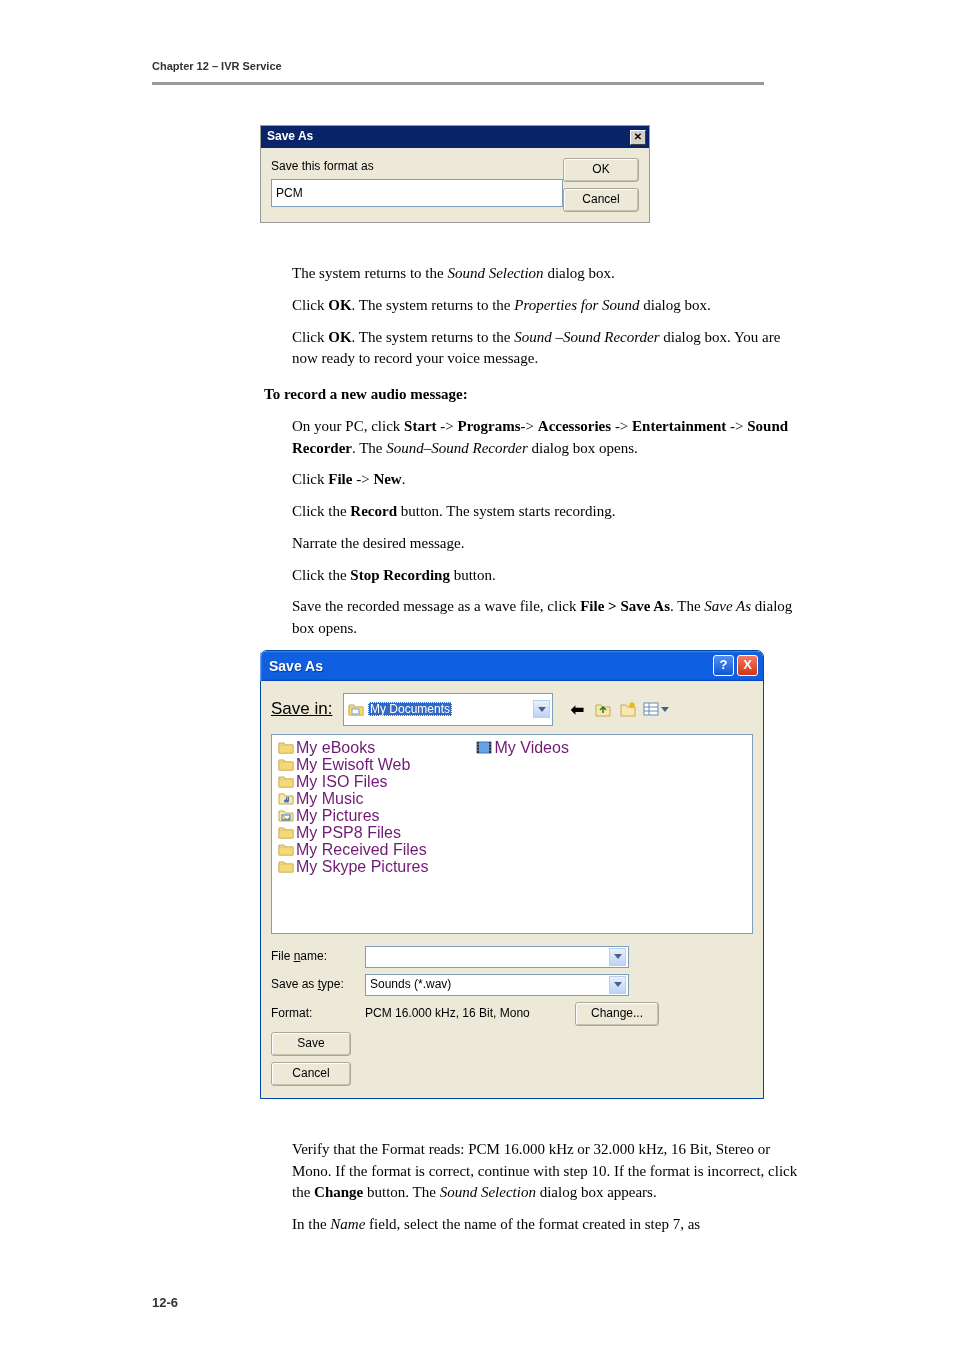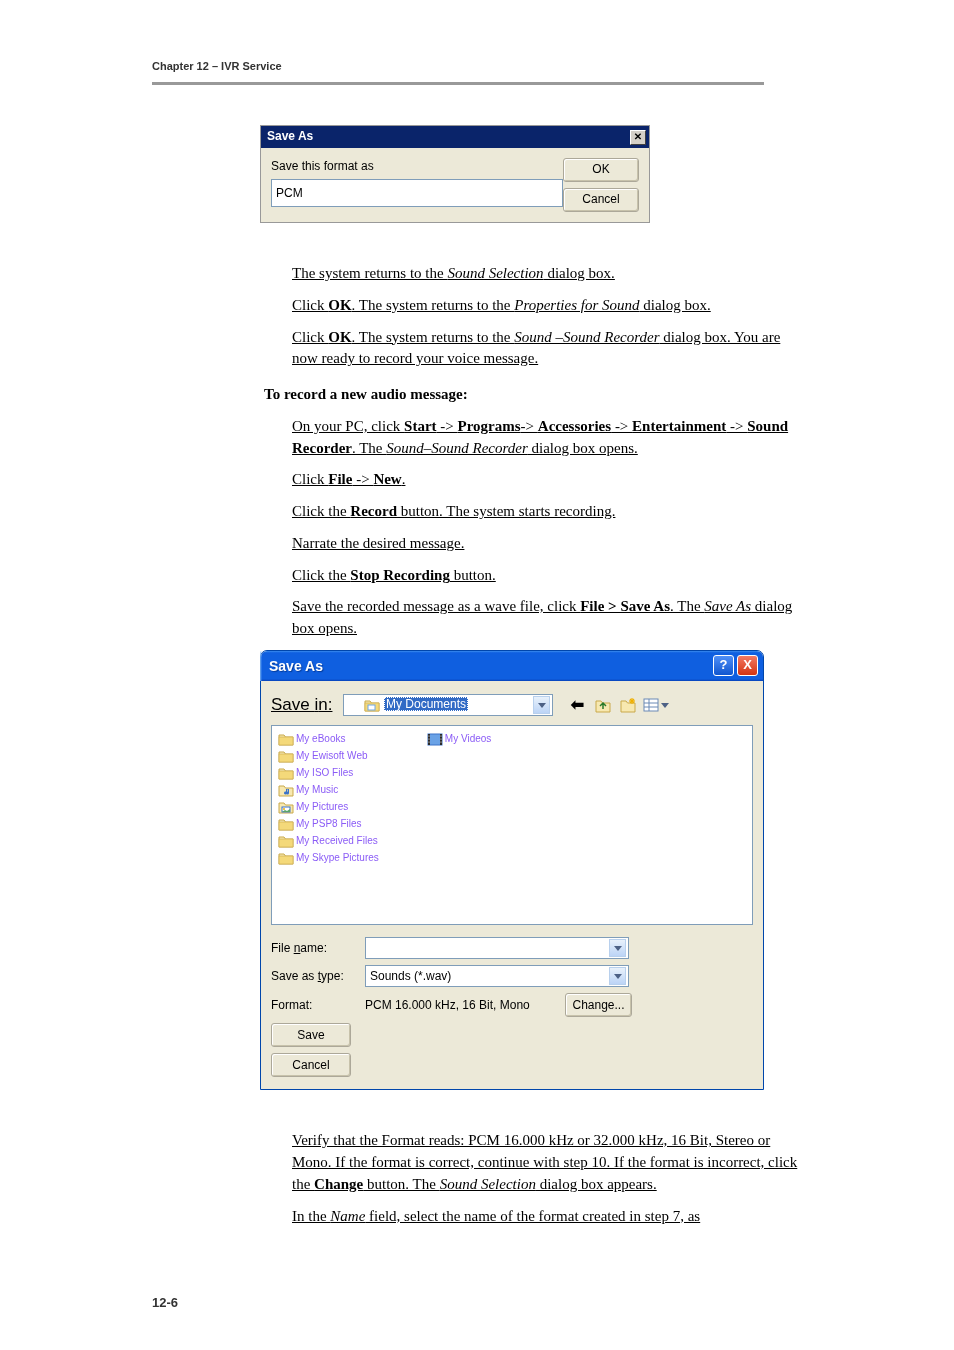--- a/index.html
+++ b/index.html
@@ -103,21 +103,20 @@
     font-family: Tahoma, Arial, sans-serif;
     display: flex;
     align-items: center;
     justify-content: center;
     color: #000;
     box-shadow: inset 1px 1px 0 #fff, inset -1px -1px 0 #c7c2ab;
   }
   .body-para {
     margin: 0 0 10px 0;
     padding-left: 28px;
-    text-decoration: underline;
   }
   .section-head {
     font-weight: bold;
     margin: 14px 0 10px 0;
   }
   .italic { font-style: italic; }
   .bold { font-weight: bold; }
 
   
   .dlg-big-wrap {
@@ -167,26 +166,26 @@
     padding: 12px 10px 12px 10px;
   }
   .row-label {
     width: 72px;
     font-size: 17px;
     color: #000;
     text-decoration: underline;
   }
   .row-label u { text-decoration: underline; }
   .combo {
-    height: 22px;
+    height: 33px;
     background: #fff;
     border: 1px solid #7f9db9;
     display: flex;
     align-items: center;
-    padding: 0 2px 0 20px;
+    padding: 0 2px 0 4px;
     min-width: 0;
   }
   .combo-icon {
     width: 16px;
     height: 16px;
     margin-right: 4px;
     display: inline-flex;
     align-items: center;
     justify-content: center;
   }
@@ -245,22 +244,22 @@
     padding: 4px 6px;
     display: flex;
     align-items: flex-start;
     gap: 48px;
   }
   .file-col { display: flex; flex-direction: column; }
   .file-item {
     display: flex;
     align-items: center;
     height: 17px;
-    font-size: 10px;
-    color: #8b5cf6;
+    font-size: 16px;
+    color: #701a75;
   }
   .file-item .fi-icon {
     width: 16px;
     height: 16px;
     margin-right: 2px;
     display: inline-flex;
     align-items: center;
     justify-content: center;
   }
   .bottom-grid {
@@ -291,21 +290,22 @@
     height: 22px;
     background: #fff;
     border: 1px solid #7f9db9;
     display: flex;
     align-items: center;
     padding: 0 2px 0 4px;
     font-size: 12px;
   }
   .btn-change {
     height: 24px;
-    width: 67px;
+    width: 84px;
+    margin-left: 10px;
   }
   .footer {
     position: absolute;
     left: 152px;
     bottom: 40px;
     font-family: Arial, Helvetica, sans-serif;
     font-size: 13px;
     font-weight: bold;
     color: #333;
   }

